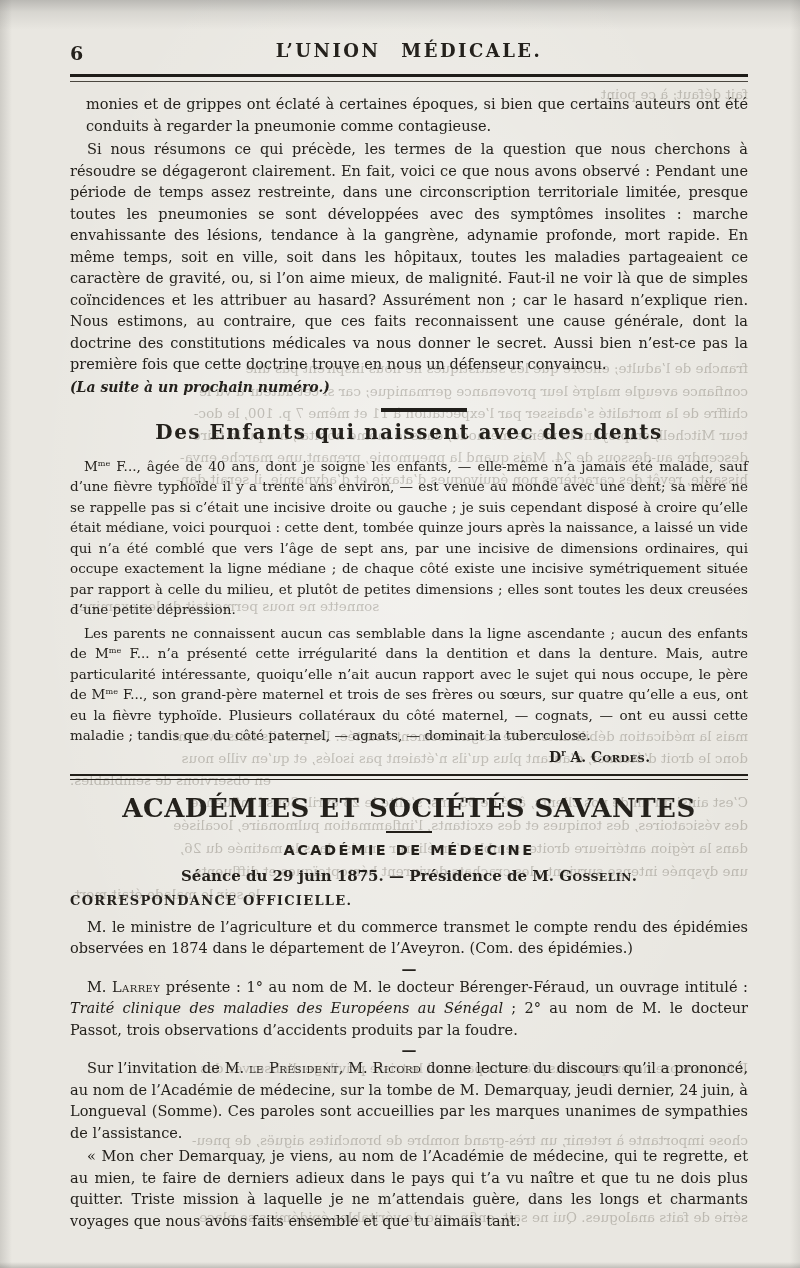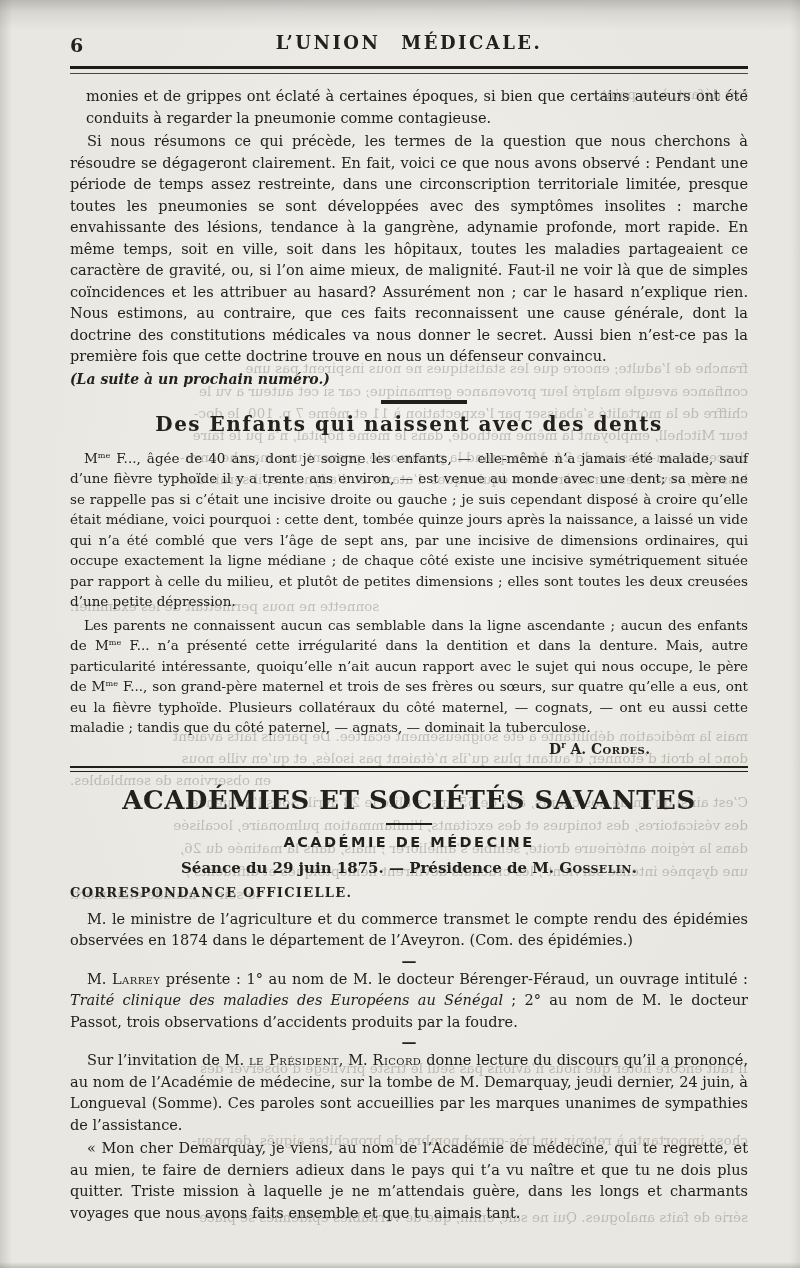--- a/index.html
+++ b/index.html
@@ -19,21 +19,21 @@
   .bleed-line{position:absolute;left:70px;width:678px;
     transform:scaleX(-1);
     color:rgba(96,90,80,0.33);
     filter:blur(0.4px);
     font-size:13.5px;line-height:20px;white-space:nowrap;overflow:hidden;}
   .bleed-line.al{text-align:right;}
   
   .content{position:relative;z-index:1;padding:24px 52px 0 70px;}
   header.masthead{position:relative;height:32px;}
   .pageno{position:absolute;left:0;top:2px;font-size:19px;font-weight:bold;}
-  .journal-title{margin:8px;text-align:center;font-size:18px;font-weight:bold;
+  .journal-title{margin:16px;text-align:center;font-size:18px;font-weight:bold;
     letter-spacing:2.5px;word-spacing:12px;}
   .rule-heavy{height:4px;border-top:3px solid #1e1c18;border-bottom:1px solid #4a463f;margin-top:2px;}
   .body-text{margin:0 0 2px 0;font-size:14.5px;line-height:21.5px;text-align:justify;}
   .ind{text-indent:17px;}
   .first-p{margin-top:12px;margin-left:16px;}
   .suite{margin:3px 44px 0 0;text-align:left;font-style:italic;font-weight:bold;font-size:14px;}
   .bar-sep{width:86px;height:4px;background:#211f1b;margin:13px auto 8px auto;transform:translateX(15px);}
   .art-title{margin:4px 0 12px 0;text-align:center;font-size:20px;font-weight:bold;letter-spacing:1.5px;}
   .small-text{margin:0 0 3px 0;font-size:13.5px;line-height:20.5px;text-align:justify;}
   .small-ind{text-indent:14px;}

